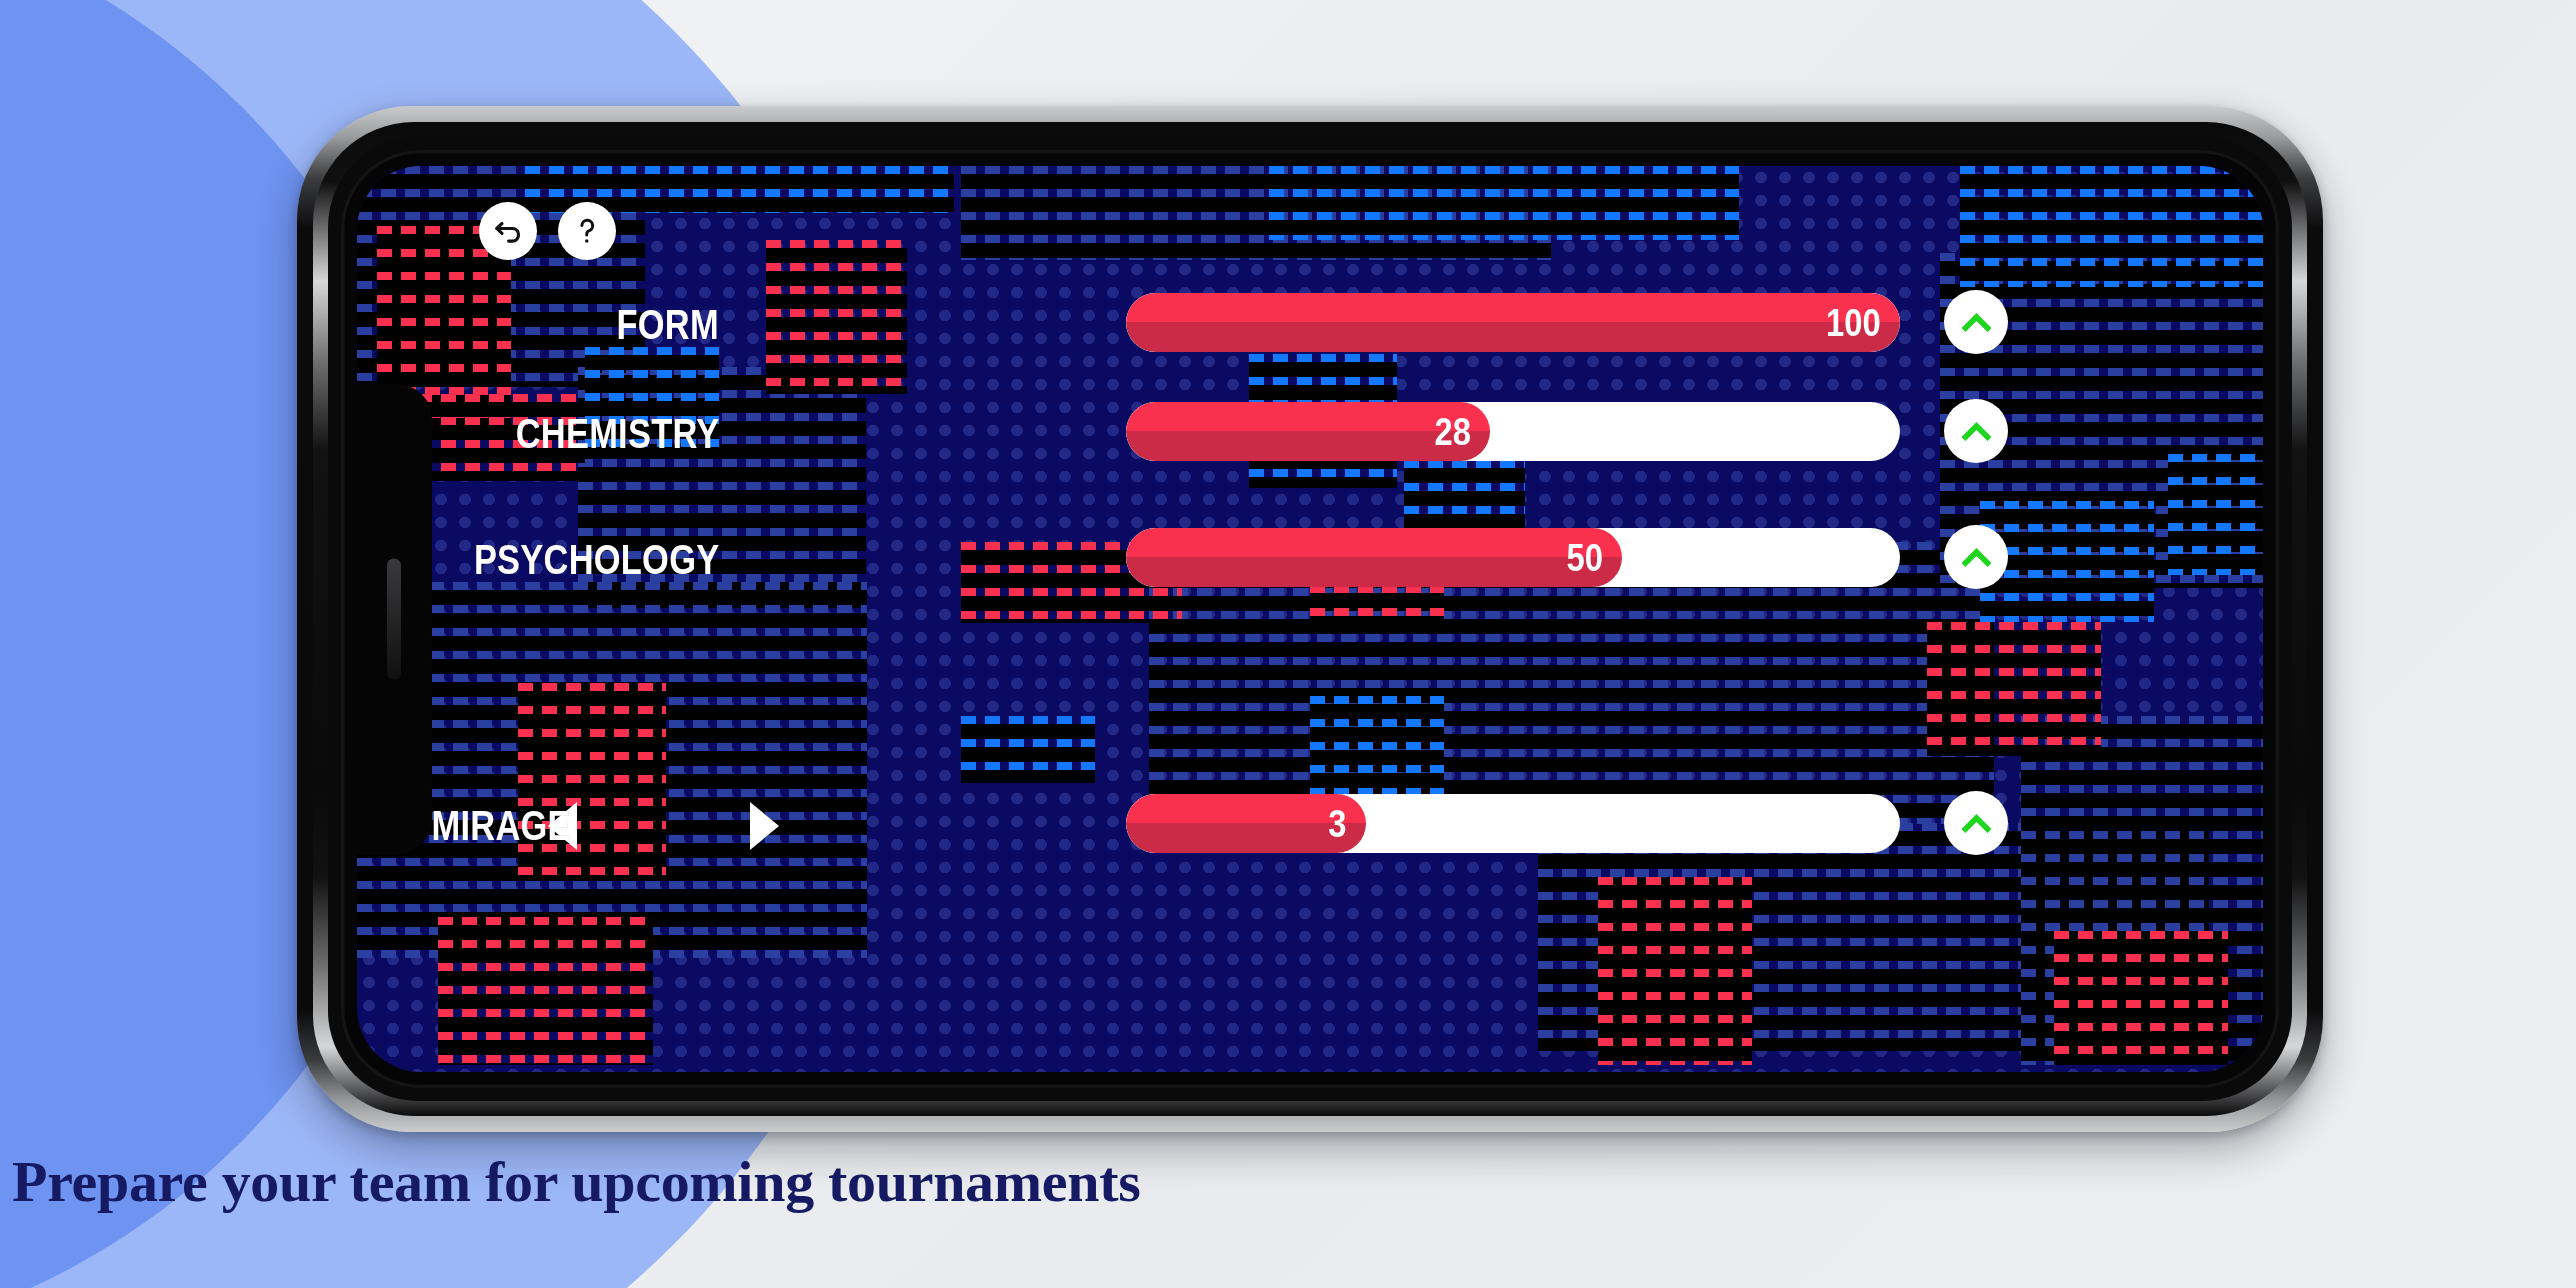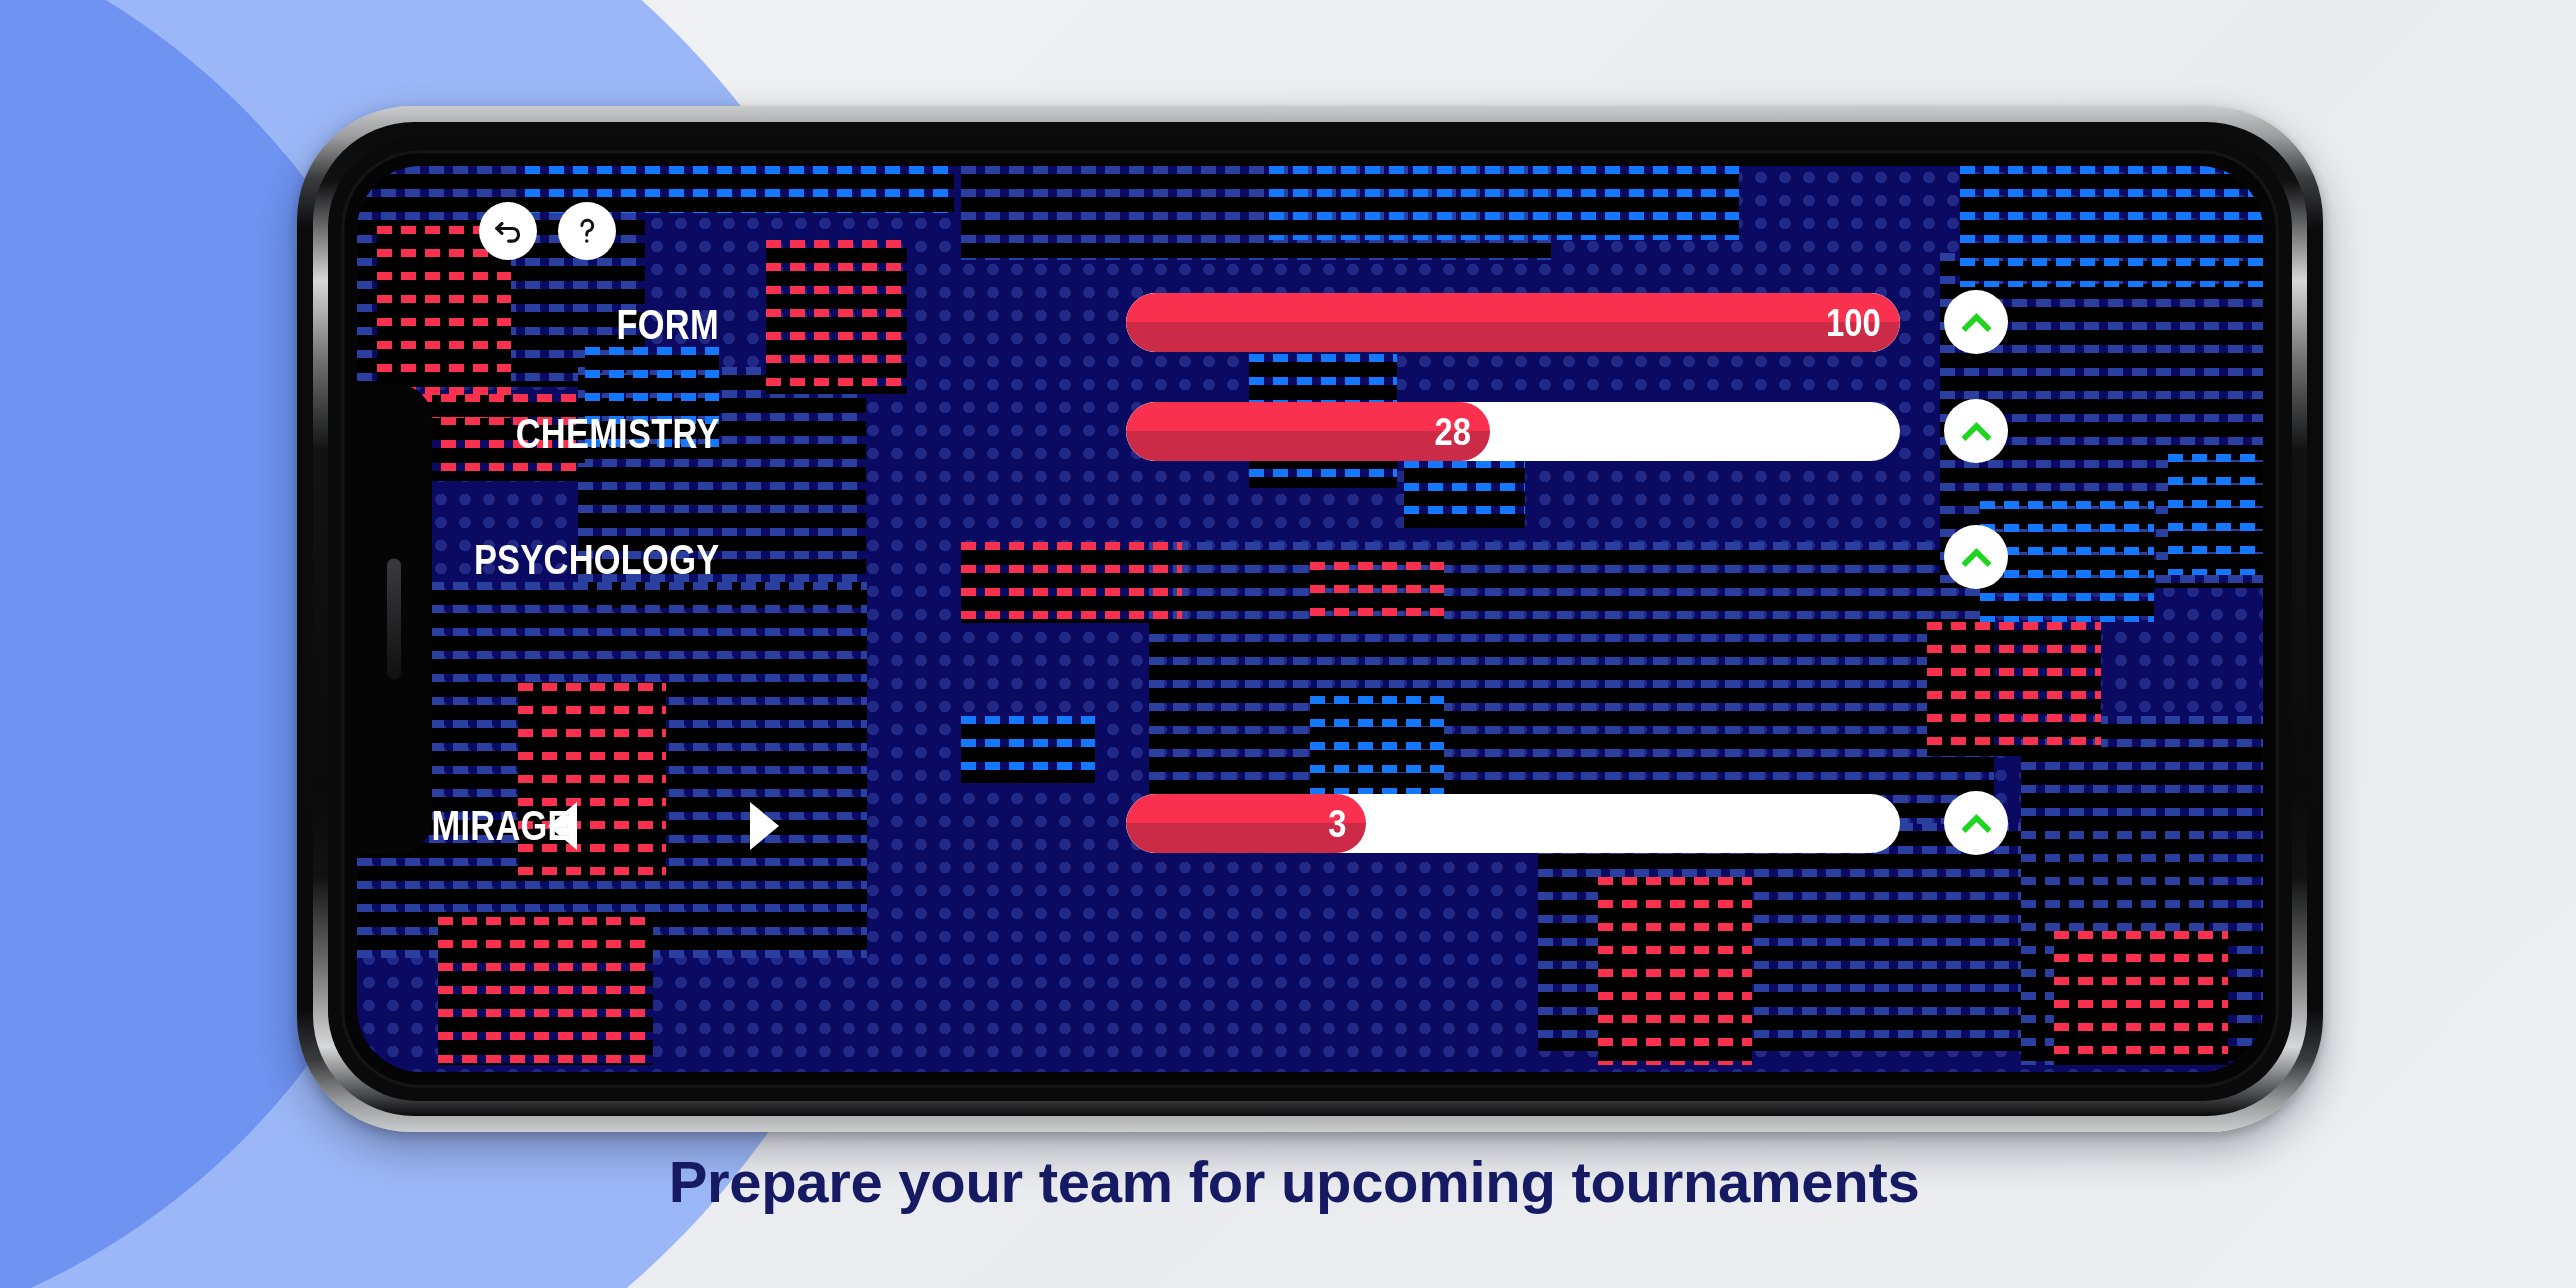--- a/index.html
+++ b/index.html
@@ -150,22 +150,22 @@
     border-right:29.5px solid #ffffff;
   }
   .tri-right{
     border-top:24px solid transparent; border-bottom:24px solid transparent;
     border-left:29.5px solid #ffffff;
   }
 
   
   #caption{
     position:absolute; left:0; right:0; top:1148px;
-    text-align:center; color:#161a63;
-    font-family:Liberation Sans, sans-serif;
+    text-align:left; color:#161a63;
+    font-family:Liberation Serif, serif;
     font-weight:700; font-size:58px; letter-spacing:-0.3px;padding-left:12px;
   }
 </style>
 </head>
 <body>
 
 <div id="stage">
 
   <div class="arc-outer"></div>
   <div class="arc-inner"></div>
@@ -262,20 +262,25 @@
             <span>
               <svg viewBox="0 0 24 24" fill="none" stroke="#1fd61f" stroke-width="3.4" stroke-linecap="square" stroke-linejoin="miter">
                 <path d="M5.2 15.4 L12 8.6 L18.8 15.4"></path>
               </svg>
             </span>
           </div>
         </div>
 
         <div class="row" style="top:362px;">
           <div class="lbl" style="right:1544px;">PSYCHOLOGY</div>
+          <div class="track" style="left:769px; width:774px;">
+            <div class="fill red" style="width:496px;">
+              <span class="val">50</span>
+            </div>
+          </div>
           <div class="chev" style="left:1587px; top:-2.7px;">
             <span>
               <svg viewBox="0 0 24 24" fill="none" stroke="#1fd61f" stroke-width="3.4" stroke-linecap="square" stroke-linejoin="miter">
                 <path d="M5.2 15.4 L12 8.6 L18.8 15.4"></path>
               </svg>
             </span>
           </div>
         </div>
 
 

